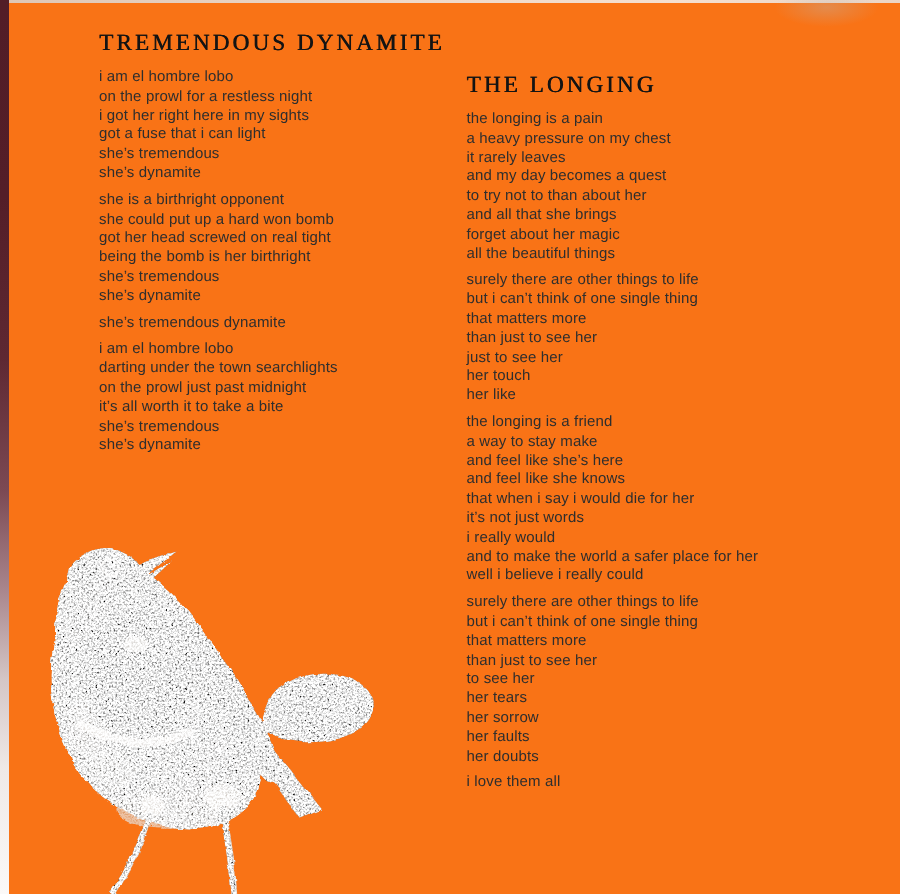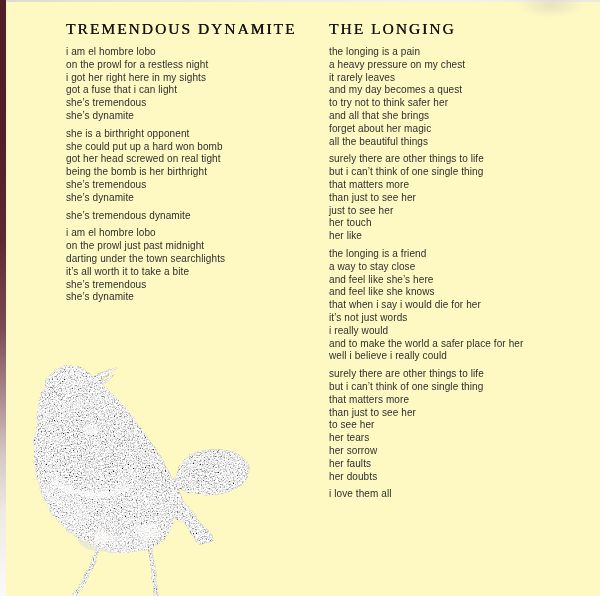--- a/index.html
+++ b/index.html
@@ -1,39 +1,39 @@
 <!DOCTYPE html>
 <html><head>
 <meta charset="utf-8">
 <style>
   html,body{margin:0;padding:0;}
   body{
     width:600px;height:596px;position:relative;overflow:hidden;
     background:#fdfdfc;
     font-family:"Liberation Sans",sans-serif;
   }
-  .page{position:absolute;inset:0;background:#fef9c3;}
+  .page{position:absolute;inset:0;background:#f97316;}
   .top-edge{
     position:absolute;left:0;top:0;width:100%;height:2px;
     background:linear-gradient(90deg,#d9d5d2,#edebe9 45%,#f4f2f0 75%,#e9e6e4);
     opacity:.85;
   }
   .smudge{
     position:absolute;right:14px;top:-8px;width:70px;height:26px;
     background:radial-gradient(ellipse at center, rgba(188,183,178,.35), transparent 70%);
   }
   .spine{
     position:absolute;left:0;top:0;width:6px;height:100%;
     background:linear-gradient(180deg,
       var(--spine,#521d27) 0%, #541e28 22%, #5e2832 40%,
       #7c4a54 55%, #a9868d 66%, #d4c6c6 76%, #efe9e7 86%, #fbf9f8 100%);
   }
   .col{position:absolute;top:20px;}
   .col-left{left:66px;width:256px;}
-  .col-right{left:329px;width:264px;}
+  .col-right{left:311px;width:264px;margin-top:28px;}
   .song-title{
     font-family:"Liberation Serif",serif;
     font-size:15.5px;font-weight:normal;
     letter-spacing:2px;
     color:var(--heading,#141414);
     text-shadow:0.35px 0 0 currentColor;
     margin:0 0 8px 0;
   }
   .stanza{margin:0 0 5px 0;}
   .line{
@@ -70,54 +70,54 @@
           <div class="line">got her head screwed on real tight</div>
           <div class="line">being the bomb is her birthright</div>
           <div class="line">she’s tremendous</div>
           <div class="line">she’s dynamite</div>
         </div>
         <div class="stanza">
           <div class="line">she’s tremendous dynamite</div>
         </div>
         <div class="stanza">
           <div class="line">i am el hombre lobo</div>
+          <div class="line">darting under the town searchlights</div>
           <div class="line">on the prowl just past midnight</div>
-          <div class="line">darting under the town searchlights</div>
           <div class="line">it’s all worth it to take a bite</div>
           <div class="line">she’s tremendous</div>
           <div class="line">she’s dynamite</div>
         </div>
       </div>
   </div>
 
   <div class="col col-right">
     <h2 class="song-title">THE LONGING</h2>
     <div class="stanzas">
         <div class="stanza">
           <div class="line">the longing is a pain</div>
           <div class="line">a heavy pressure on my chest</div>
           <div class="line">it rarely leaves</div>
           <div class="line">and my day becomes a quest</div>
-          <div class="line">to try not to think safer her</div>
+          <div class="line">to try not to than about her</div>
           <div class="line">and all that she brings</div>
           <div class="line">forget about her magic</div>
           <div class="line">all the beautiful things</div>
         </div>
         <div class="stanza">
           <div class="line">surely there are other things to life</div>
           <div class="line">but i can’t think of one single thing</div>
           <div class="line">that matters more</div>
           <div class="line">than just to see her</div>
           <div class="line">just to see her</div>
           <div class="line">her touch</div>
           <div class="line">her like</div>
         </div>
         <div class="stanza">
           <div class="line">the longing is a friend</div>
-          <div class="line">a way to stay close</div>
+          <div class="line">a way to stay make</div>
           <div class="line">and feel like she’s here</div>
           <div class="line">and feel like she knows</div>
           <div class="line">that when i say i would die for her</div>
           <div class="line">it’s not just words</div>
           <div class="line">i really would</div>
           <div class="line">and to make the world a safer place for her</div>
           <div class="line">well i believe i really could</div>
         </div>
         <div class="stanza">
           <div class="line">surely there are other things to life</div>

